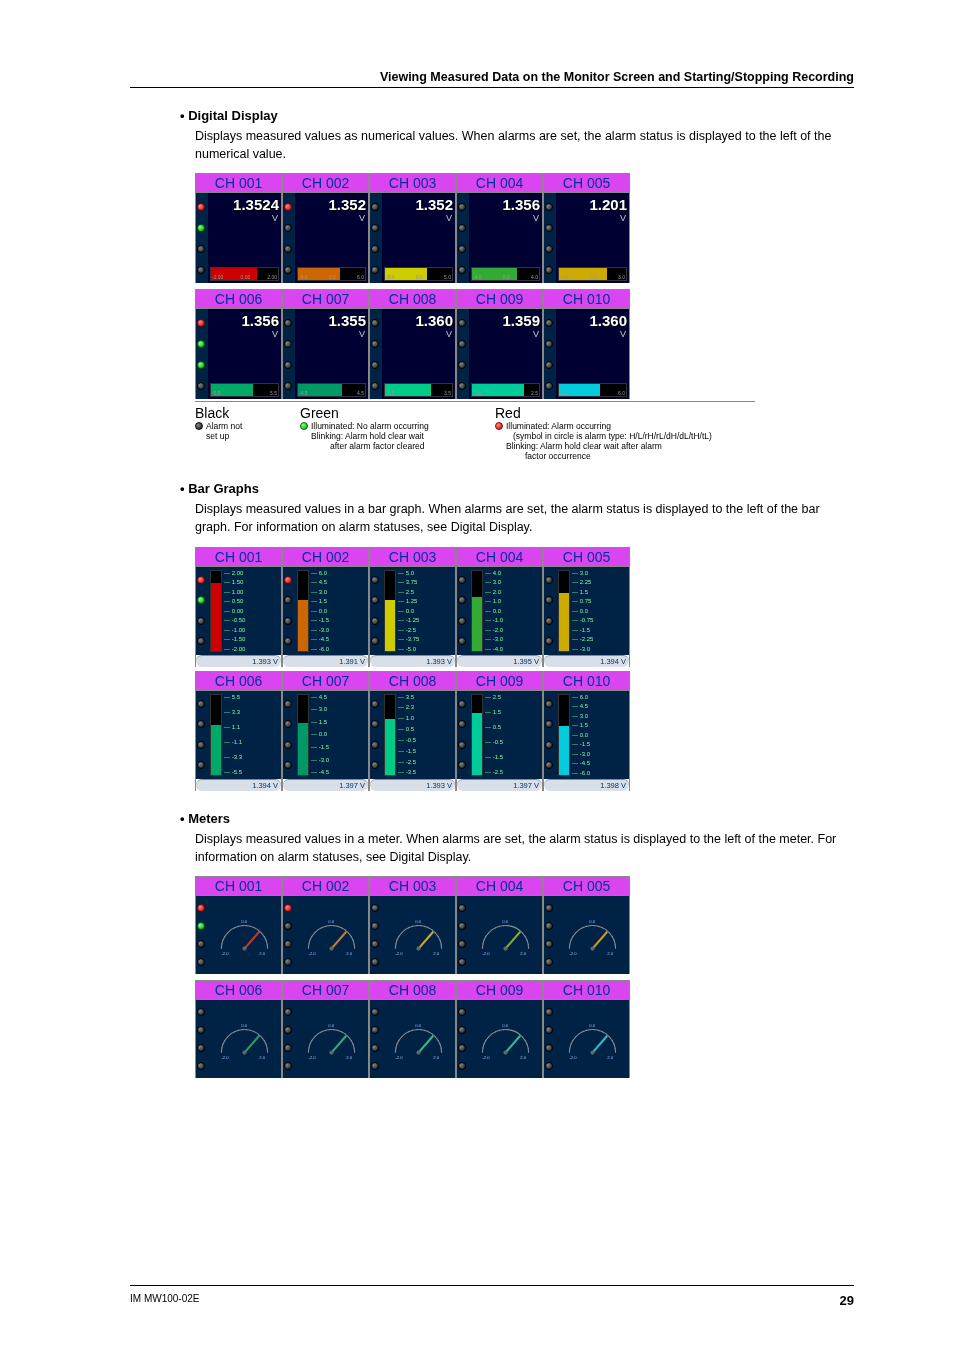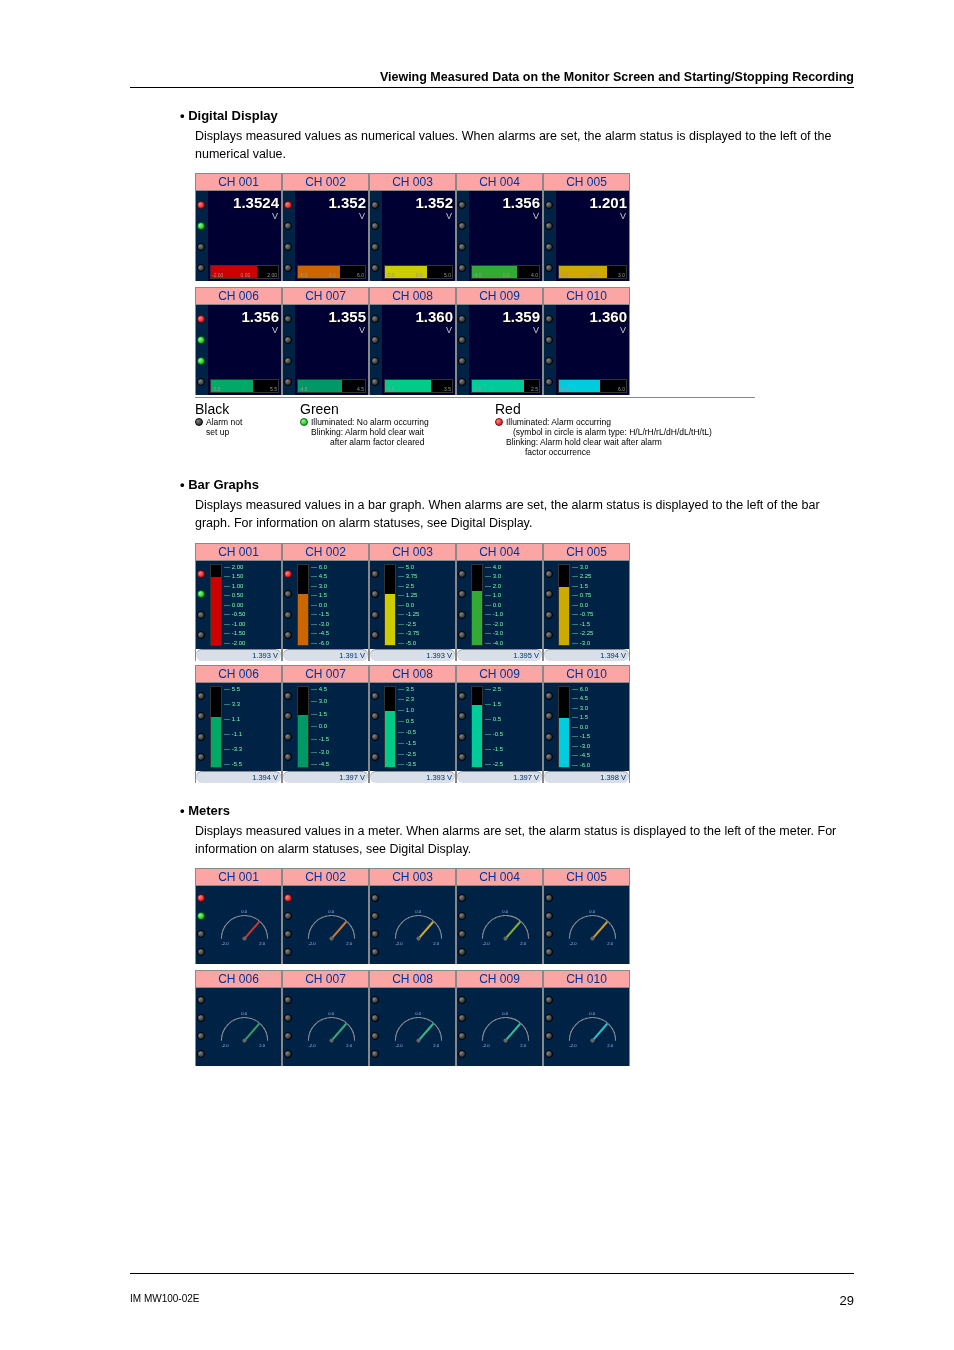--- a/index.html
+++ b/index.html
@@ -3,28 +3,28 @@
 <meta charset="utf-8">
 <style>
   * { box-sizing: border-box; margin: 0; padding: 0; }
   body { width: 954px; height: 1350px; background: #fff; font-family: Arial, sans-serif; color: #000; position: relative; }
   .page { padding: 70px 100px 40px 130px; }
   .header-line { border-bottom: 1.5px solid #000; margin-bottom: 3px; }
   .header-title { font-size: 12.5px; font-weight: bold; text-align: right; padding-bottom: 3px; }
   .section { margin-top: 20px; }
   .sec-head { font-size: 13px; font-weight: bold; margin-left: 50px; margin-bottom: 4px; }
   .sec-body { font-size: 12.5px; line-height: 1.45; margin-left: 65px; margin-bottom: 10px; }
-  .footer { position: absolute; bottom: 42px; left: 130px; right: 100px; border-top: 1px solid #000; padding-top: 19px; display: flex; justify-content: space-between; font-size: 10px; }
-  .footer .pn { font-weight: normal; font-size: 13px; }
+  .footer { position: absolute; bottom: 42px; left: 130px; right: 100px; border-top: 1px solid #000; padding-top: 7px; display: flex; justify-content: space-between; font-size: 10px; }
+  .footer .pn { font-weight: bold; font-size: 13px; }
 
   
   .dd-panel { margin-left: 65px; width: 435px; }
   .dd-row { display: flex; border-top: 1px solid #888; }
   .dd-cell { width: 87px; border-left: 1px solid #888; border-right: 1px solid #888; background: #003; }
-  .dd-chead { background: #fca5a5; color: #003399; font-size: 12px; text-align: center; padding: 1px 0; border-bottom: 1px solid #888; }
+  .dd-chead { background: #d946ef; color: #003399; font-size: 14px; text-align: center; padding: 1px 0; border-bottom: 1px solid #888; }
   .dd-body { display: flex; height: 90px; }
   .dd-alarms { width: 12px; background: #002244; display: flex; flex-direction: column; justify-content: space-around; padding: 3px 1px; }
   .dot { width: 8px; height: 8px; border-radius: 50%; border: 1px solid #444; }
   .dot.red { background: radial-gradient(circle at 30% 30%, #f88, #c00); border-color: #800; }
   .dot.green { background: radial-gradient(circle at 30% 30%, #8f8, #0a0); border-color: #060; }
   .dot.black { background: radial-gradient(circle at 30% 30%, #888, #111); border-color: #000; }
   .dd-main { flex: 1; position: relative; }
   .dd-val { color: #fff; font-size: 15px; font-weight: bold; text-align: right; padding: 3px 2px 0 0; text-shadow: 1px 1px 1px #000; }
   .dd-unit { color: #ccc; font-size: 9px; text-align: right; padding-right: 3px; }
   .dd-bar { position: absolute; bottom: 2px; left: 2px; right: 2px; height: 14px; background: #000; border: 1px solid #333; }

